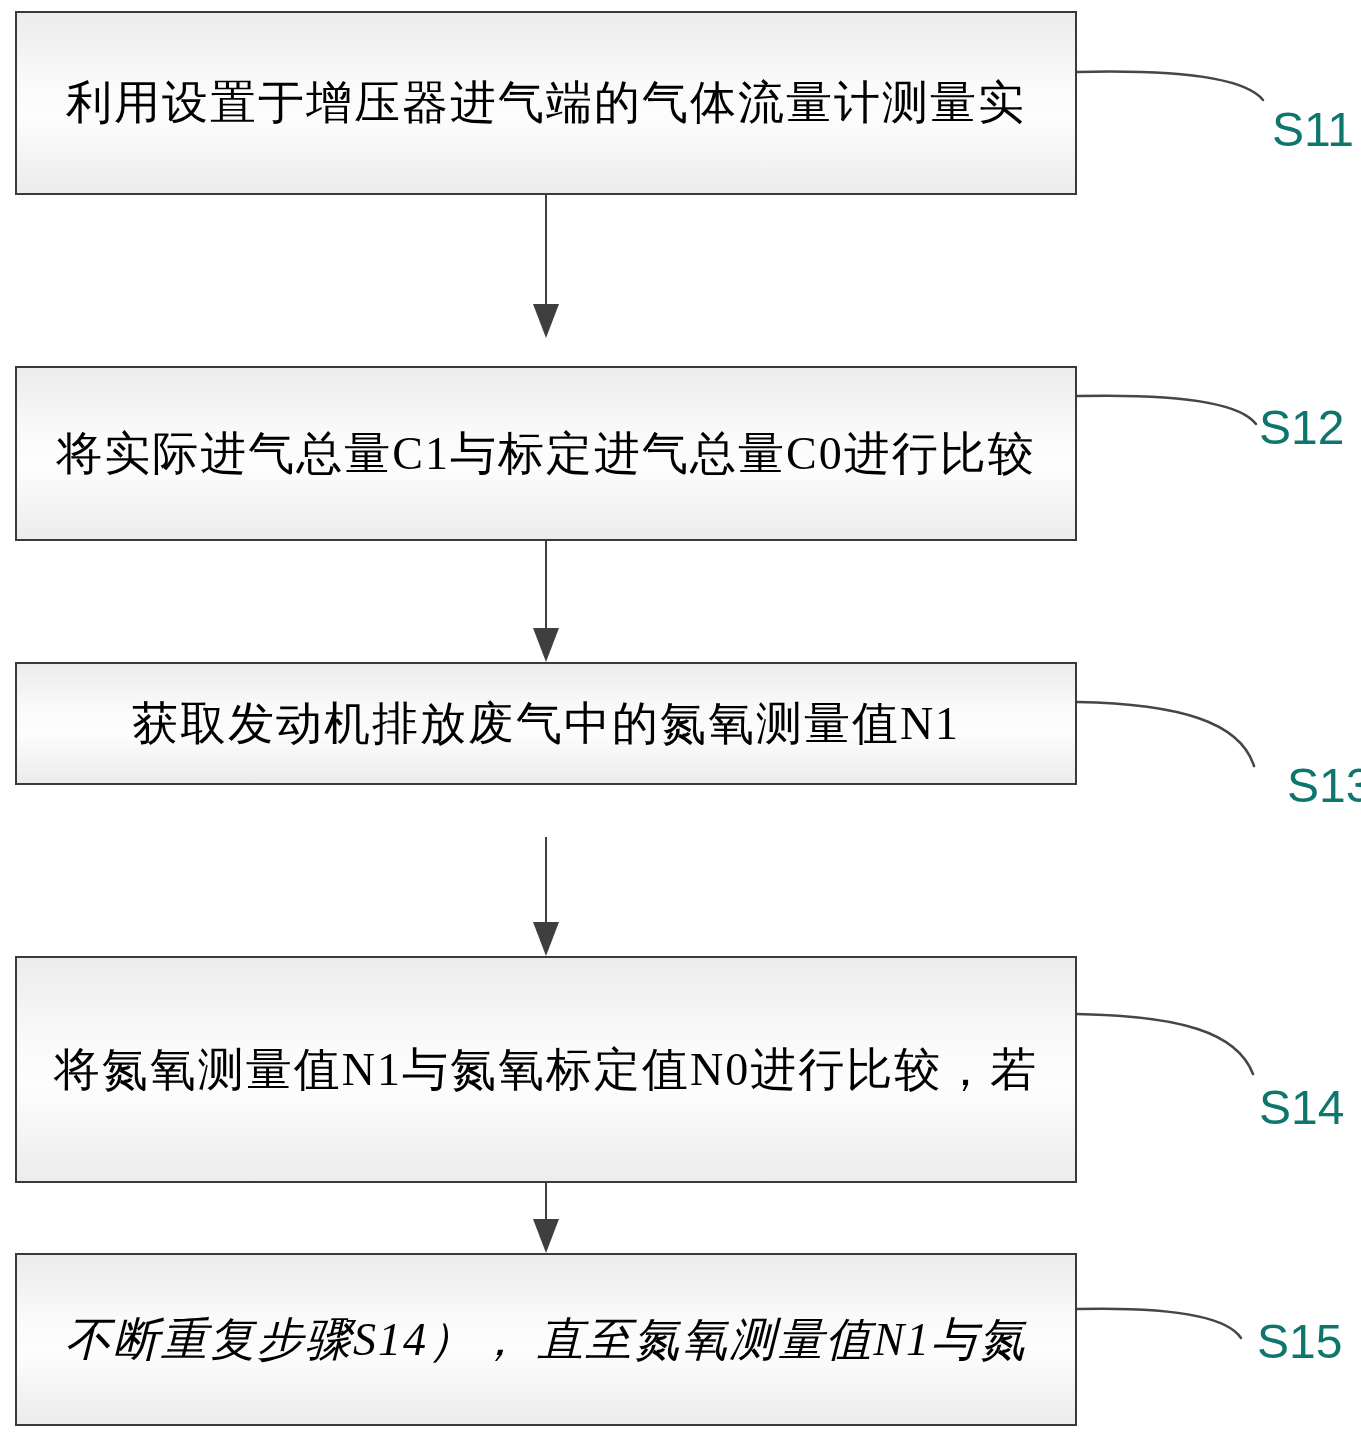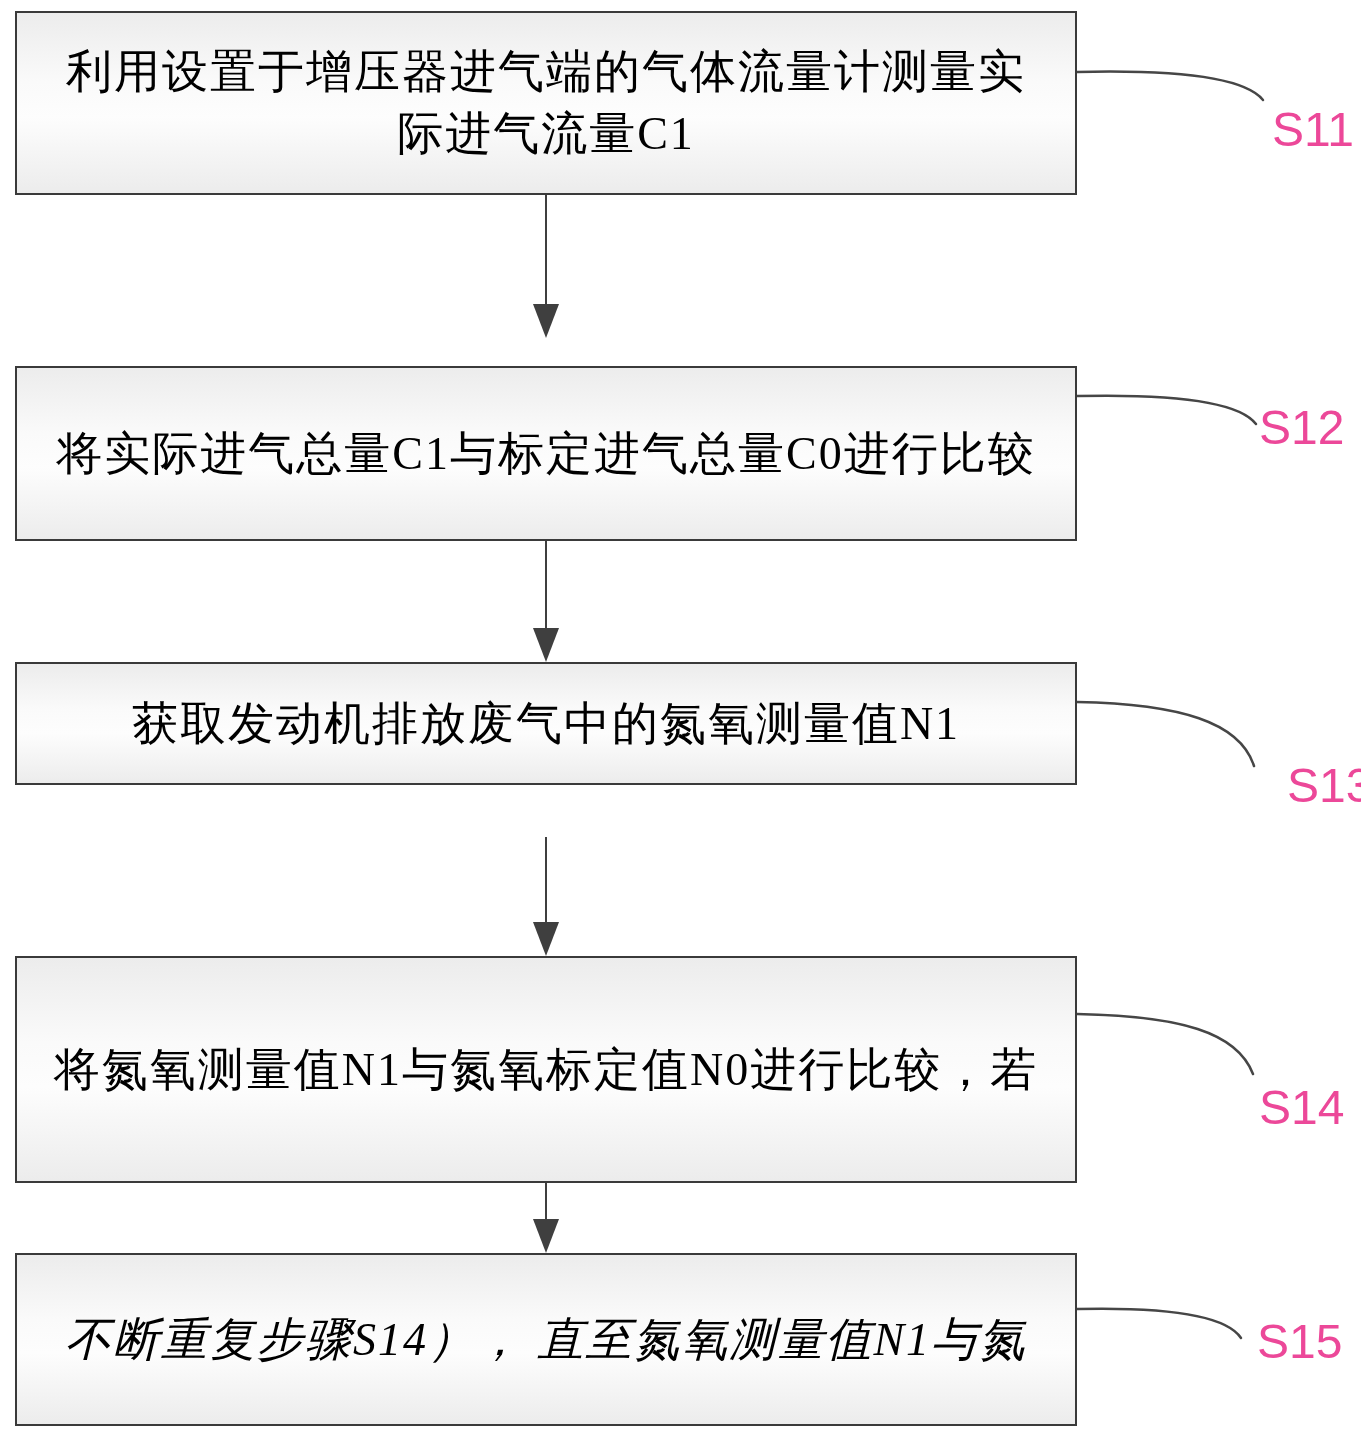--- a/index.html
+++ b/index.html
@@ -38,21 +38,21 @@
   .box-text {
     text-align: center;
     color: #000000;
     font-size: 46px;
     line-height: 62px;
     letter-spacing: 2px;
     font-family: "Liberation Serif", serif;
   }
   .step-label {
     position: absolute;
-    color: #ec4899;
+    color: #0f766e;
     font-size: 48px;
     line-height: 1;
     font-family: "Liberation Sans", sans-serif;
   }
 </style>
 </head>
 <body>
 
 <div class="canvas">
 
@@ -82,21 +82,20 @@
       <path d="M 1077 396 C 1165 394, 1238 400, 1256 424"></path>
       <path d="M 1077 702 C 1180 704, 1240 722, 1254 766"></path>
       <path d="M 1077 1014 C 1180 1016, 1237 1032, 1253 1074"></path>
       <path d="M 1077 1309 C 1165 1307, 1226 1315, 1241 1338"></path>
     </g>
   </svg>
 
   <div class="step-box" style="top:11px; height:184px;">
     <div class="box-text">
       <div>利用设置于增压器进气端的气体流量计测量实</div>
-      <div>际进气流量C1</div>
     </div>
   </div>
 
   <div class="step-box" style="top:338px; height:175px;margin-top:28px;">
     <div class="box-text">
       <div>将实际进气总量C1与标定进气总量C0进行比较</div>
     </div>
   </div>
 
   <div class="step-box" style="top:662px; height:123px;">

